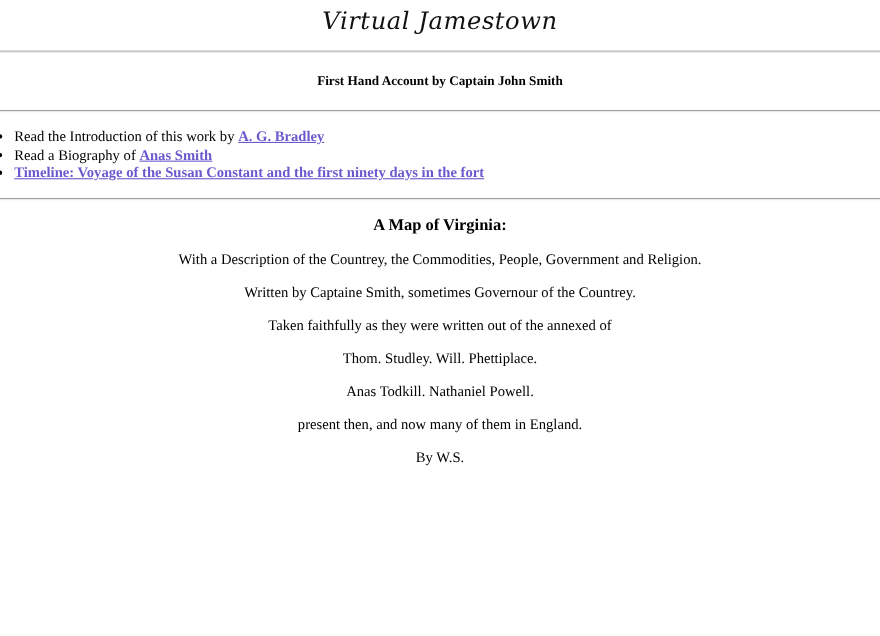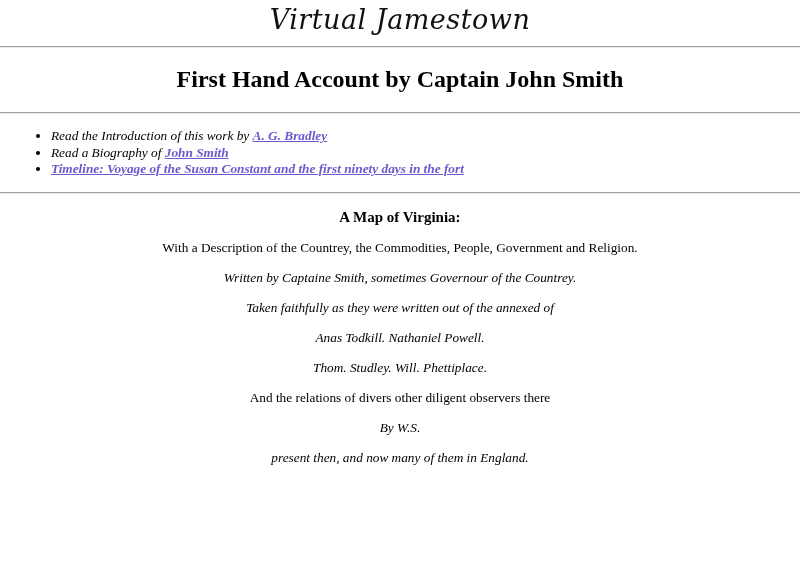--- a/index.html
+++ b/index.html
@@ -5,68 +5,67 @@
     html, body { margin: 0; padding: 0; background: #ffffff; }
     body {
       width: 800px; height: 578px; overflow: hidden;
       font-family: "Liberation Serif", "DejaVu Serif", serif;
       color: #000;
       font-size: 13.3px;
     }
     .banner {
       height: 40px; text-align: center;
       font-family: "DejaVu Serif", serif;
-      font-style: italic; font-size: 27px; letter-spacing: 0.5px;
+      font-style: italic; font-size: 22px; letter-spacing: 0.5px;
       line-height: 40px; color: #111;
     }
     hr {
       border: none; border-top: 1px solid #a0a0a0; border-bottom: 1px solid #e8e8e8;
       margin: 0; height: 0;
     }
     .hr1 { margin-top: 6px; }
     .title {
-      text-align: center; font-weight: bold; font-size: 24px;
+      text-align: center; font-weight: bold; font-size: 12px;
       margin: 0; padding: 18px 0 19px 0;
     }
-    ul.links { margin: 14px 0 14px 0; padding-left: 51px; line-height: 16.5px; font-style: italic; }
+    ul.links { margin: 14px 0 14px 0; padding-left: 13px; line-height: 16.5px; }
     ul.links li { margin: 0; }
     a { color: #6a5acd; font-weight: bold; text-decoration: underline; }
     .content { text-align: center; padding: 0 8px; }
     .content p { margin: 0; }
     .sub { font-size: 15px; font-weight: bold; margin-top: 15px !important; }
-    .it { font-style: italic; }
+    .it { }
     .gap { margin-top: 14px !important; }
     .para { line-height: 16px; }
   </style>
 </head>
 <body>
 
 <div class="banner">Virtual Jamestown</div>
 <hr class="hr1">
 
 <h1 class="title">First Hand Account by Captain John Smith</h1>
 <hr>
 
 <ul class="links">
   <li>
     <span>Read the Introduction of this work by </span><a href="#">A. G. Bradley</a>
   </li>
   <li>
-    <span>Read a Biography of </span><a href="#">John Smith</a>
+    <span>Read a Biography of </span><a href="#">Anas Smith</a>
   </li>
   <li>
     <a href="#">Timeline: Voyage of the Susan Constant and the first ninety days in the fort</a>
   </li>
 </ul>
 <hr>
 
 <div class="content">
   <p class="sub">A Map of Virginia:</p>
   <p class="gap">With a Description of the Countrey, the Commodities, People, Government and Religion.</p>
   <p class="gap it">Written by Captaine Smith, sometimes Governour of the Countrey.</p>
   <p class="gap it">Taken faithfully as they were written out of the annexed of</p>
+  <p class="gap it">Thom. Studley. Will. Phettiplace.</p>
   <p class="gap it">Anas Todkill. Nathaniel Powell.</p>
-  <p class="gap it">Thom. Studley. Will. Phettiplace.</p>
-  <p class="gap">And the relations of divers other diligent observers there</p>
+  <p class="gap it">present then, and now many of them in England.</p>
   <p class="gap it">By W.S.</p>
-  <p class="gap it">present then, and now many of them in England.</p>
 
 </div>
 
 </body></html>

